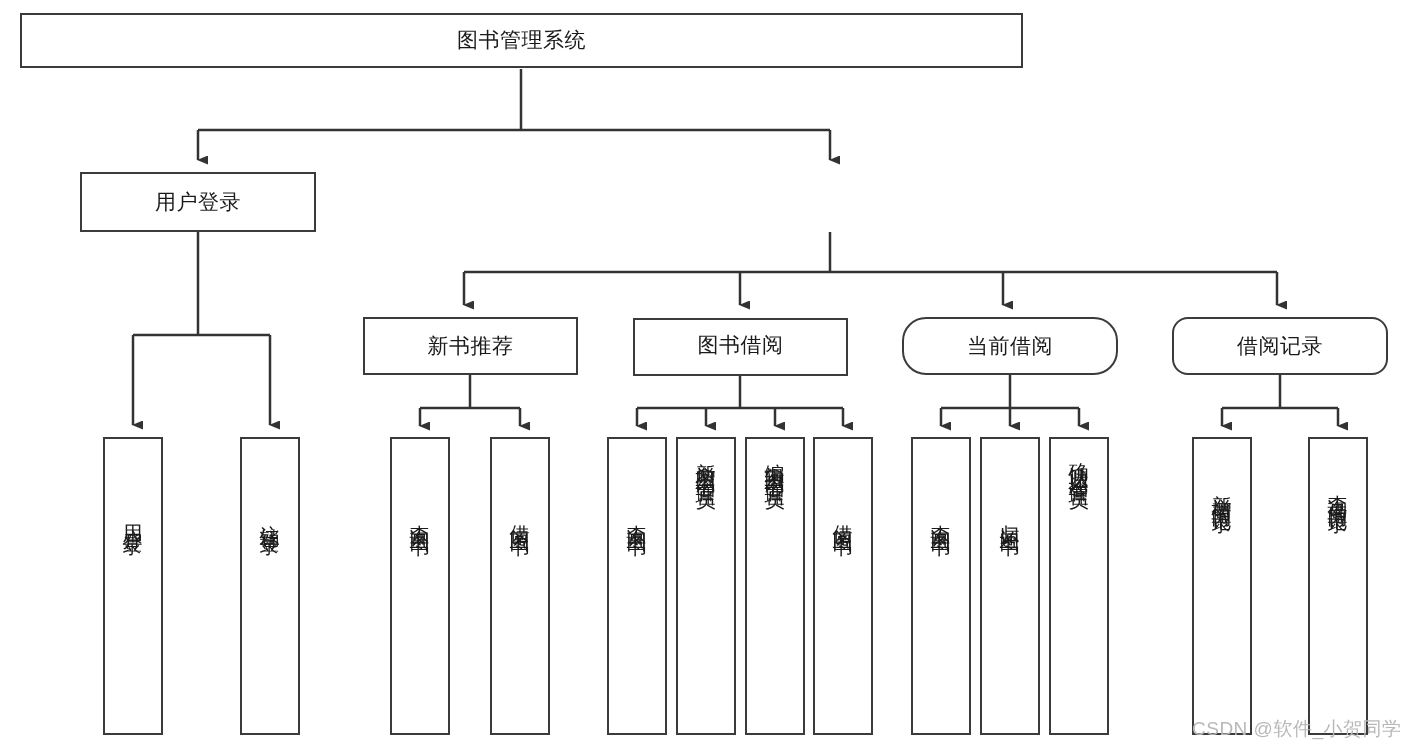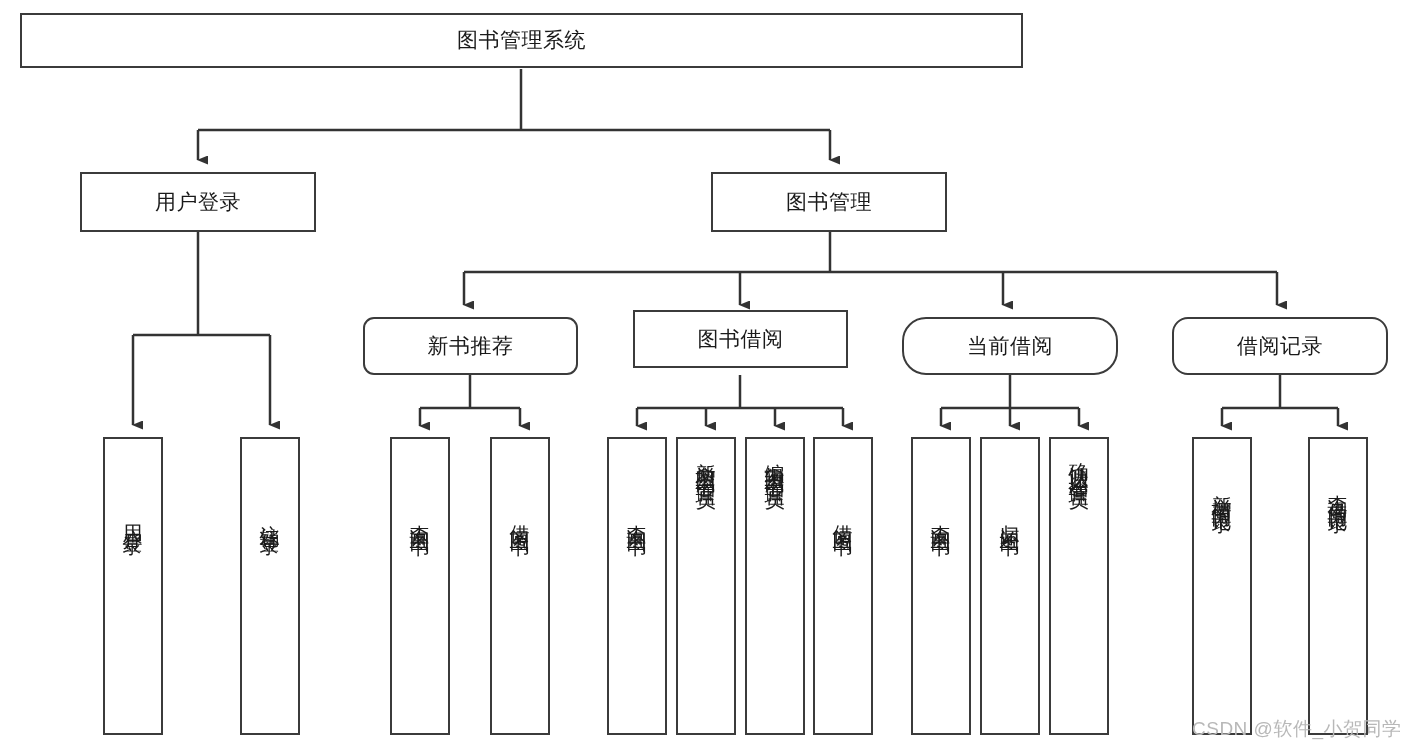--- a/index.html
+++ b/index.html
@@ -128,29 +128,26 @@
   </svg>
 
   <div class="node-box" style="left:20px; top:13px; width:1003px; height:55px;">
     <span class="node-label-h">图书管理系统</span>
   </div>
 
   <div class="node-box" style="left:80px; top:172px; width:236px; height:60px;">
     <span class="node-label-h">用户登录</span>
   </div>
 
-  <div class="node-box" style="left:711px; top:172px; width:236px; height:60px;">
-    <span class="node-label-h">图书管理</span>
-  </div>
-
-  <div class="node-box" style="left:363px; top:317px; width:215px; height:58px;border-radius:11px;">
+
+  <div class="node-box" style="left:363px; top:317px; width:215px; height:58px;">
     <span class="node-label-h">新书推荐</span>
   </div>
 
-  <div class="node-box" style="left:633px; top:310px; width:215px; height:58px;">
+  <div class="node-box" style="left:633px; top:318px; width:215px; height:58px;font-family:Liberation Mono, monospace;">
     <span class="node-label-h">图书借阅</span>
   </div>
 
   <div class="node-box" style="left:902px; top:317px; width:216px; height:58px;border-radius:24px;">
     <span class="node-label-h">当前借阅</span>
   </div>
 
   <div class="node-box" style="left:1172px; top:317px; width:216px; height:58px;border-radius:16px;">
     <span class="node-label-h">借阅记录</span>
   </div>

